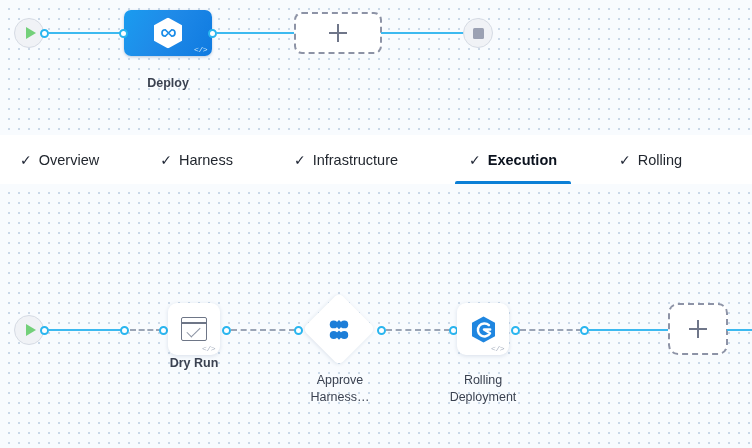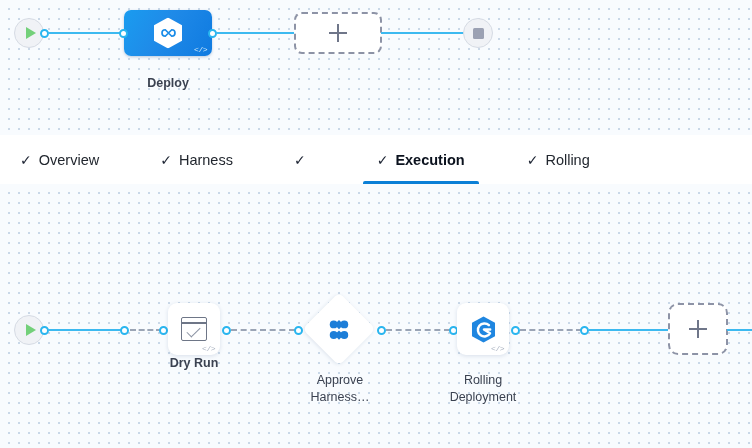--- a/index.html
+++ b/index.html
@@ -206,20 +206,21 @@
     <div class="tab" style="margin-left:16px;">
       <span class="chk">✓</span>
       <span>Overview</span>
     </div>
     <div class="tab" style="margin-left:53px;">
       <span class="chk">✓</span>
       <span>Harness</span>
     </div>
     <div class="tab" style="margin-left:53px;">
       <span class="chk">✓</span>
+      <span>Infrastructure</span>
     </div>
     <div class="tab active" style="margin-left:53px;padding:0 14px;">
       <span class="chk">✓</span>
       <span>Execution</span>
       <span class="tab-underline"></span>
     </div>
     <div class="tab" style="margin-left:44px;">
       <span class="chk">✓</span>
       <span>Rolling</span>
     </div>

